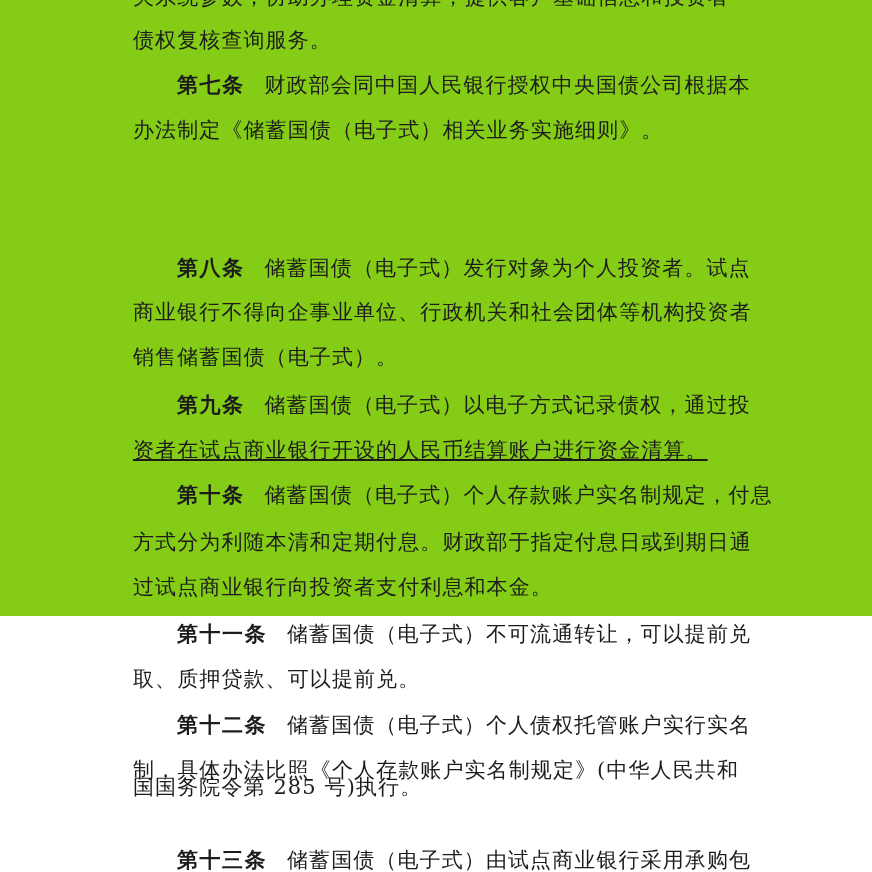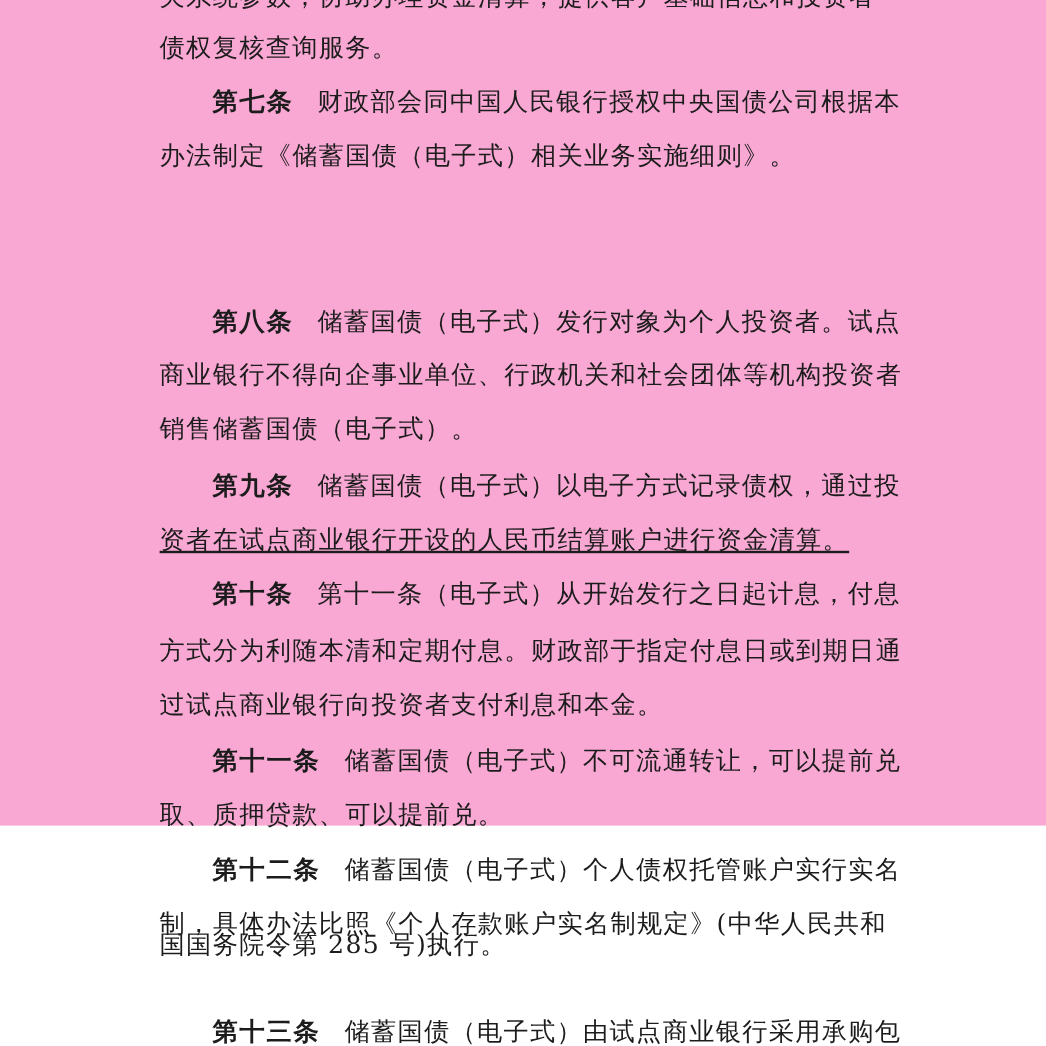--- a/index.html
+++ b/index.html
@@ -12,22 +12,22 @@
       height: 872px;
       overflow: hidden;
       position: relative;
       font-family: "DejaVu Serif", "Liberation Serif", serif;
       color: #1c1c1c;
     }
     .page {
       position: absolute;
       left: 0; top: 0;
       width: 872px;
-      height: 688px;
-      background: #f9a8d4;
+      height: 616px;
+      background: #84cc16;
     }
     .line {
       position: absolute;
       left: 133px;
       height: 30px;
       line-height: 30px;
       font-size: 21px;
       letter-spacing: 1.1px;
       white-space: nowrap;
     }
@@ -63,21 +63,21 @@
     <span class="article-no">第八条</span><span>储蓄国债（电子式）发行对象为个人投资者。试点</span>
   </div>
   <div class="line" style="top:342px;">销售储蓄国债（电子式）。</div>
 
   <div class="line indent" style="top:390px;">
     <span class="article-no">第九条</span><span>储蓄国债（电子式）以电子方式记录债权，通过投</span>
   </div>
   <div class="line" style="top:435px;text-decoration:underline;">资者在试点商业银行开设的人民币结算账户进行资金清算。</div>
 
   <div class="line indent" style="top:480px;">
-    <span class="article-no">第十条</span><span>第十一条（电子式）从开始发行之日起计息，付息</span>
+    <span class="article-no">第十条</span><span>储蓄国债（电子式）个人存款账户实名制规定，付息</span>
   </div>
   <div class="line" style="top:527px;">方式分为利随本清和定期付息。财政部于指定付息日或到期日通</div>
   <div class="line" style="top:572px;">过试点商业银行向投资者支付利息和本金。</div>
 
   <div class="line indent" style="top:619px;">
     <span class="article-no">第十一条</span><span>储蓄国债（电子式）不可流通转让，可以提前兑</span>
   </div>
   <div class="line" style="top:664px;">取、质押贷款、可以提前兑。</div>
 
   <div class="line indent" style="top:710px;">

